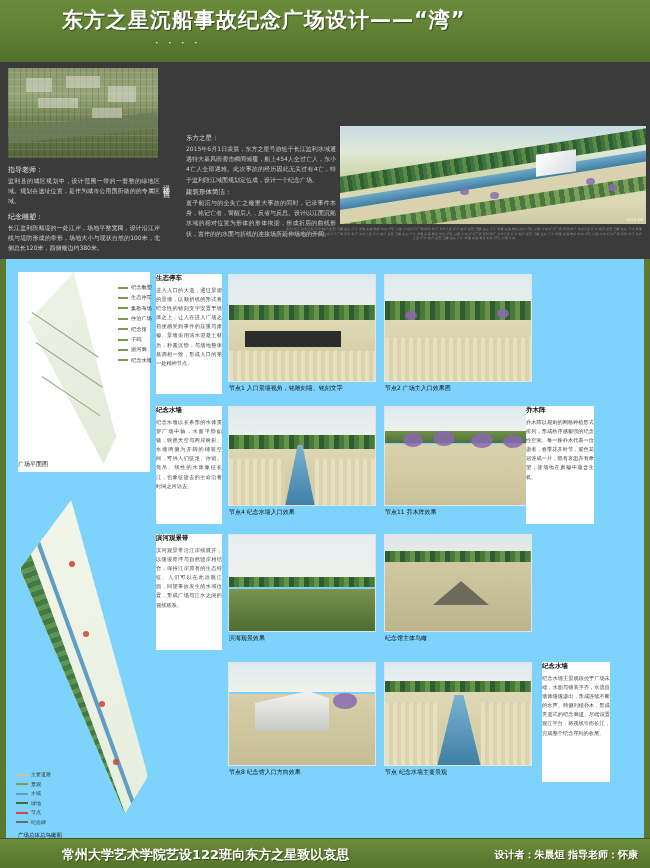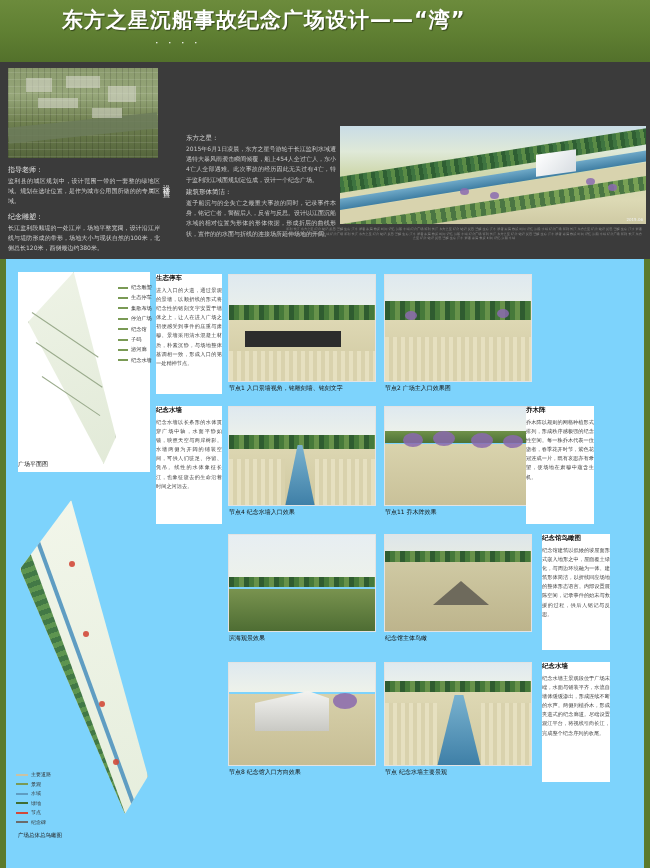--- a/index.html
+++ b/index.html
@@ -397,40 +397,40 @@
         <div class="purpleT" style="left:86px;top:26px;width:22px;height:15px;"></div>
         <div class="purpleT" style="left:118px;top:28px;width:20px;height:13px;"></div>
       </div>
       <div class="cap">节点11 乔木阵效果</div>
     </div>
     <div class="txtbox" style="left:370px;top:140px;width:68px;height:118px;">
       <h4>乔木阵</h4>
       <p>乔木阵以规则的网格种植形式排列，形成秩序感极强的纪念性空间。每一株乔木代表一位逝者，春季花开时节，紫色花冠连成一片，既有哀思亦有希望，使场地在肃穆中蕴含生机。</p>
     </div>
 
+    <div class="txtbox" style="left:0;top:268px;width:66px;height:116px;">
+      <h4>滨河观景带</h4>
+      <p>滨河观景带沿江岸线展开，以缓坡草坪与自然驳岸相结合，保持江岸原有的生态特征。人们可以在此远眺江面，回望事故发生的水域位置，形成广场与江水之间的视线联系。</p>
+    </div>
     <div class="cell" style="left:72px;top:268px;width:148px;height:98px;">
       <div class="img">
         <div class="sky" style="height:54%;background:linear-gradient(180deg,#e7eef2,#eef2ea);"></div>
         <div class="trees" style="top:42px;height:10px;"></div>
         <div class="ground" style="height:44%;background:linear-gradient(180deg,#79934f,#4e6d33);"></div>
       </div>
       <div class="cap">滨海观景效果</div>
     </div>
     <div class="cell" style="left:228px;top:268px;width:148px;height:98px;">
       <div class="img">
         <div class="sky" style="height:26%;background:linear-gradient(180deg,#dde6ea,#e8ece3);"></div>
         <div class="trees" style="top:16px;height:16px;"></div>
         <div class="ground" style="height:72%;background:linear-gradient(180deg,#cfc9a3,#bdb48c);"></div>
         <div class="wall" style="left:48px;top:46px;width:56px;height:24px;clip-path:polygon(50% 0,100% 100%,0 100%);background:#6e6a5c;"></div>
       </div>
       <div class="cap">纪念馆主体鸟瞰</div>
-    </div>
-    <div class="txtbox" style="left:386px;top:268px;width:68px;height:116px;">
-      <h4>纪念馆鸟瞰图</h4>
-      <p>纪念馆建筑以低矮的坡屋面形式嵌入地形之中，屋面覆土绿化，与周边环境融为一体。建筑形体简洁，以折线回应场地的整体形态语言。内部设置展陈空间，记录事件的始末与救援的过程，供后人铭记与反思。</p>
     </div>
 
     <div class="cell" style="left:72px;top:396px;width:148px;height:104px;">
       <div class="img">
         <div class="sky" style="height:28%;"></div>
         <div class="ground" style="height:70%;background:linear-gradient(180deg,#d7d0aa,#c6bd94);"></div>
         <div class="wall" style="left:26px;top:28px;width:74px;height:40px;clip-path:polygon(0 30%,72% 0,100% 18%,100% 100%,0 100%);"></div>
         <div class="purpleT" style="left:104px;top:30px;width:24px;height:16px;"></div>
       </div>
       <div class="cap">节点8 纪念馆入口方向效果</div>
@@ -445,13 +445,17 @@
         <div class="pav" style="left:96px;top:40px;width:52px;height:64px;"></div>
       </div>
       <div class="cap">节点 纪念水墙主要景观</div>
     </div>
     <div class="txtbox" style="left:386px;top:396px;width:68px;height:120px;">
       <h4>纪念水墙</h4>
       <p>纪念水墙主景观段位于广场末端，水面与铺装平齐，水流自墙体缓缓渗出，形成连续不断的水声。两侧列植乔木，形成夹道式的纪念廊道。尽端设置观江平台，将视线引向长江，完成整个纪念序列的收尾。</p>
     </div>
   </div>
 
+  <div class="footer">
+    <div class="main">常州大学艺术学院艺设122班向东方之星致以哀思</div>
+    <div class="right">设计者：朱晨烜   指导老师：怀康</div>
+  </div>
 </div>
 
 </body></html>

